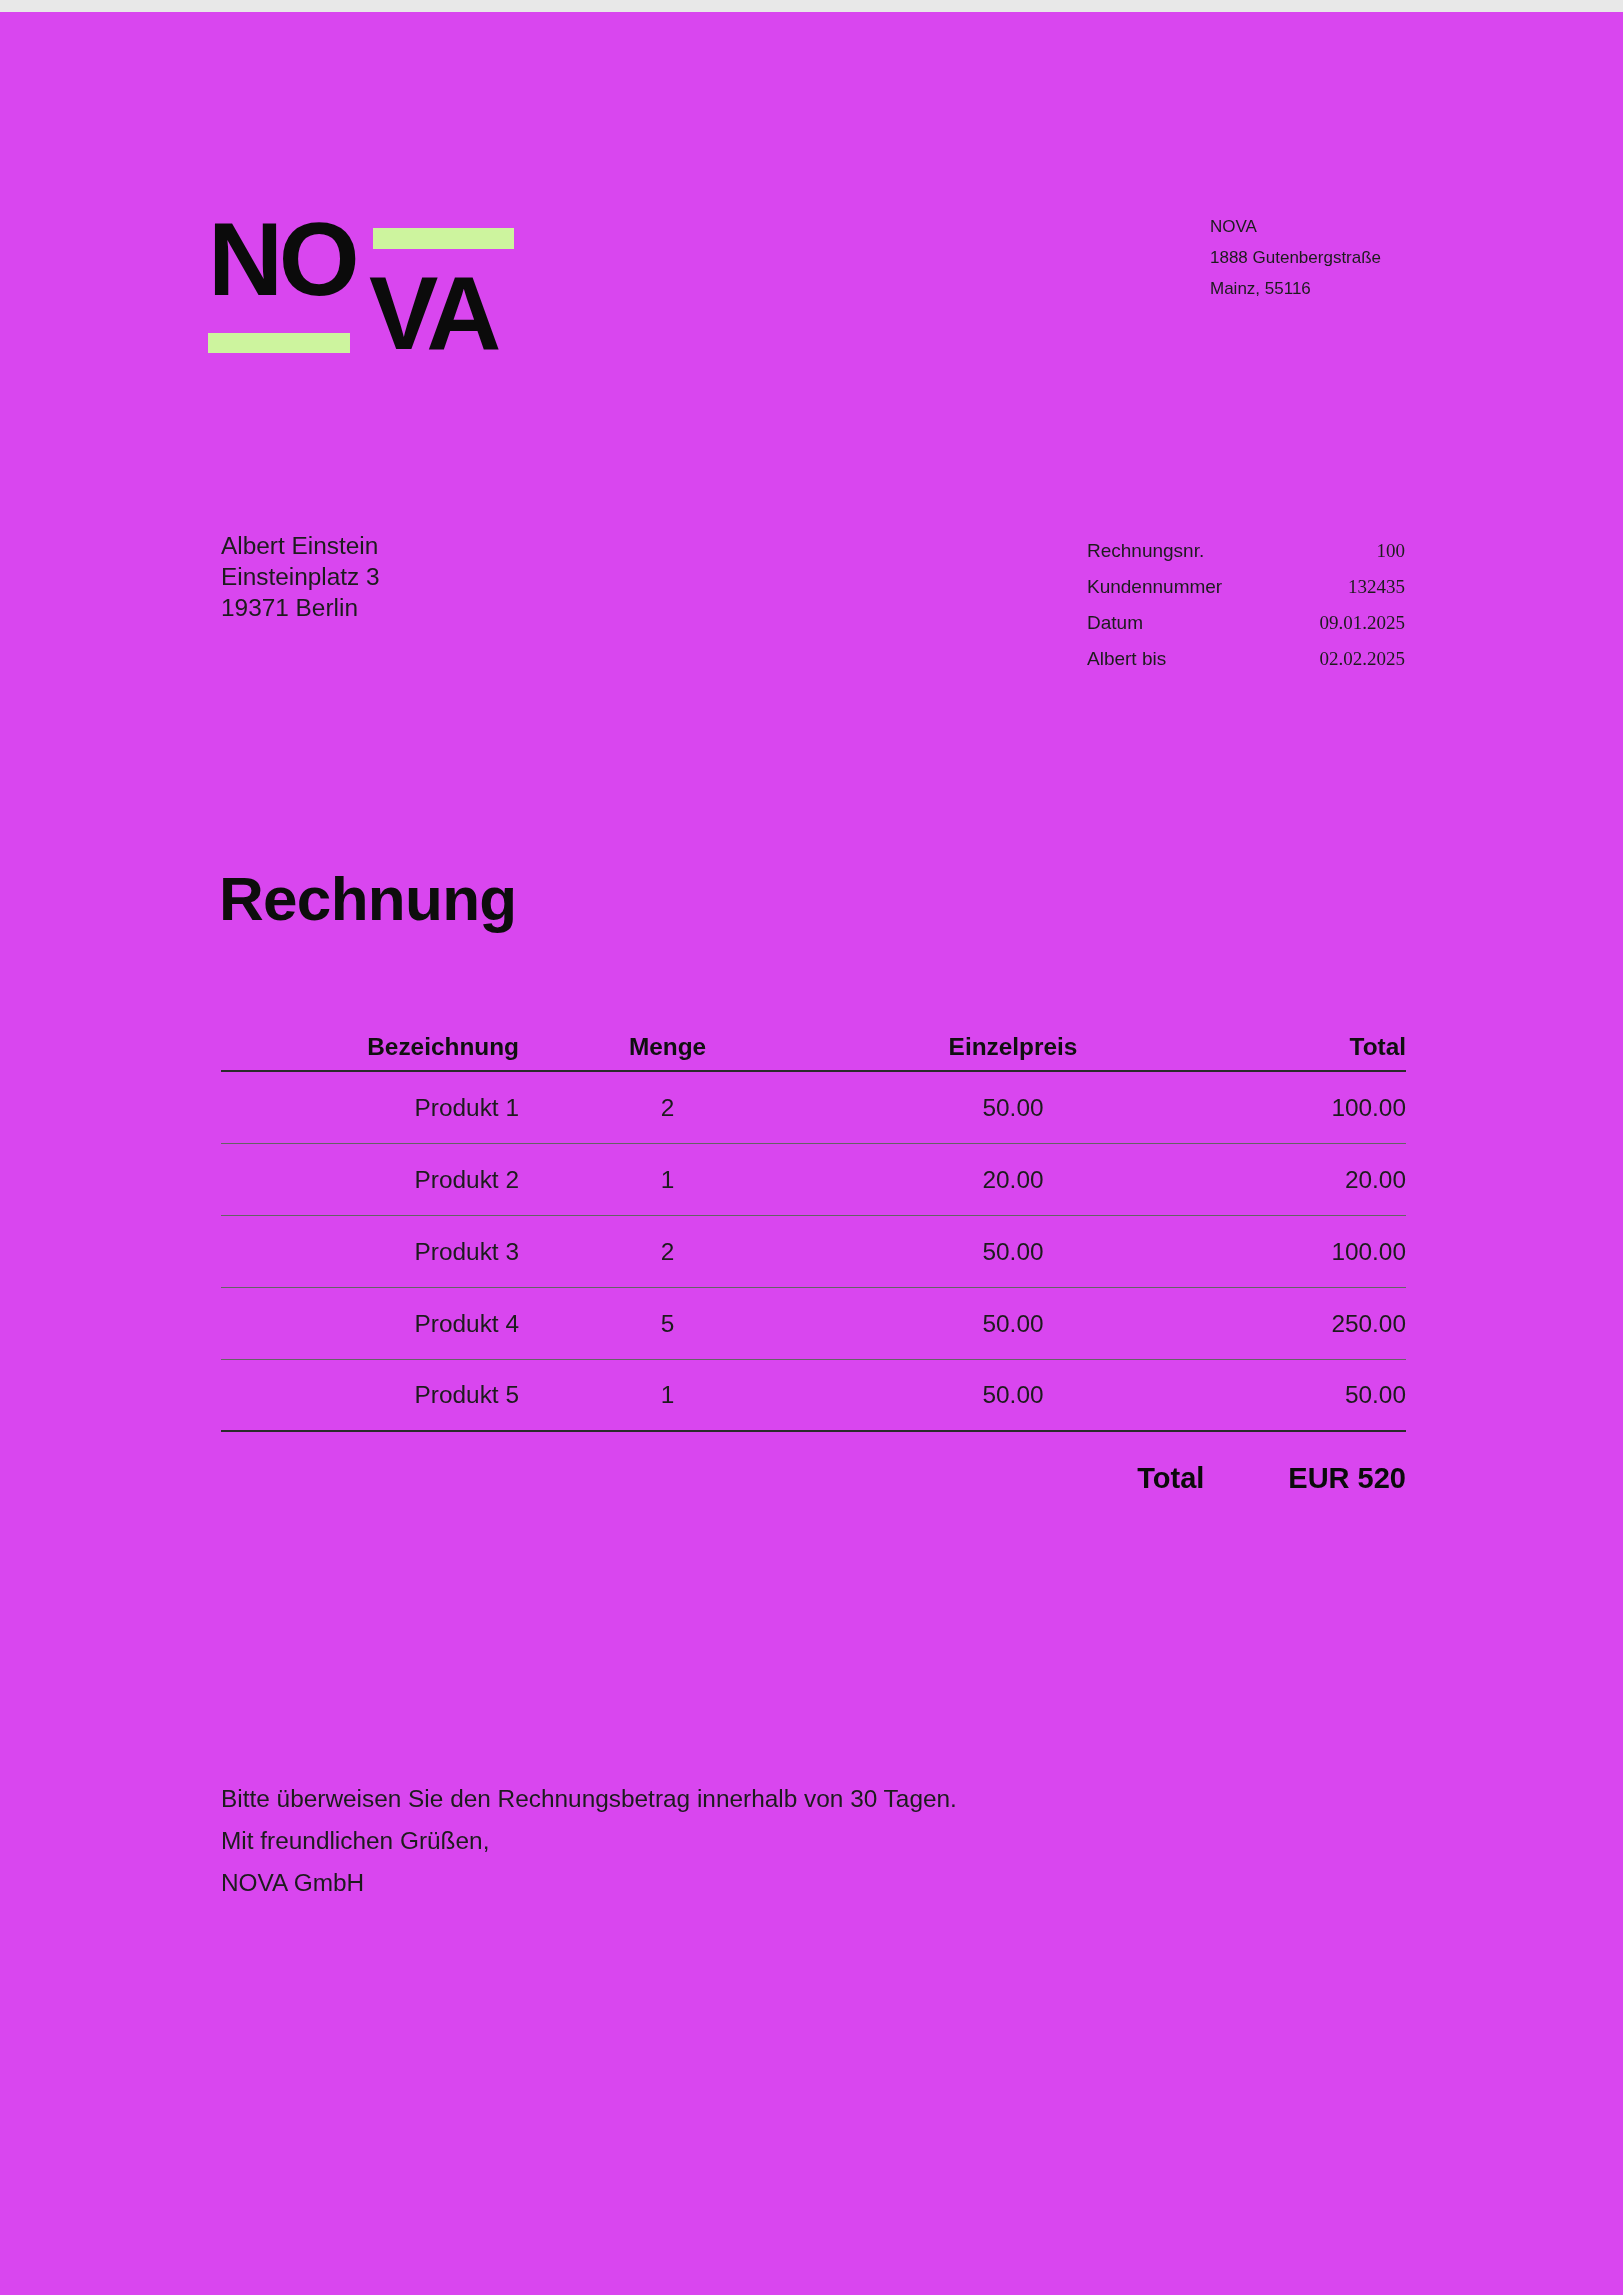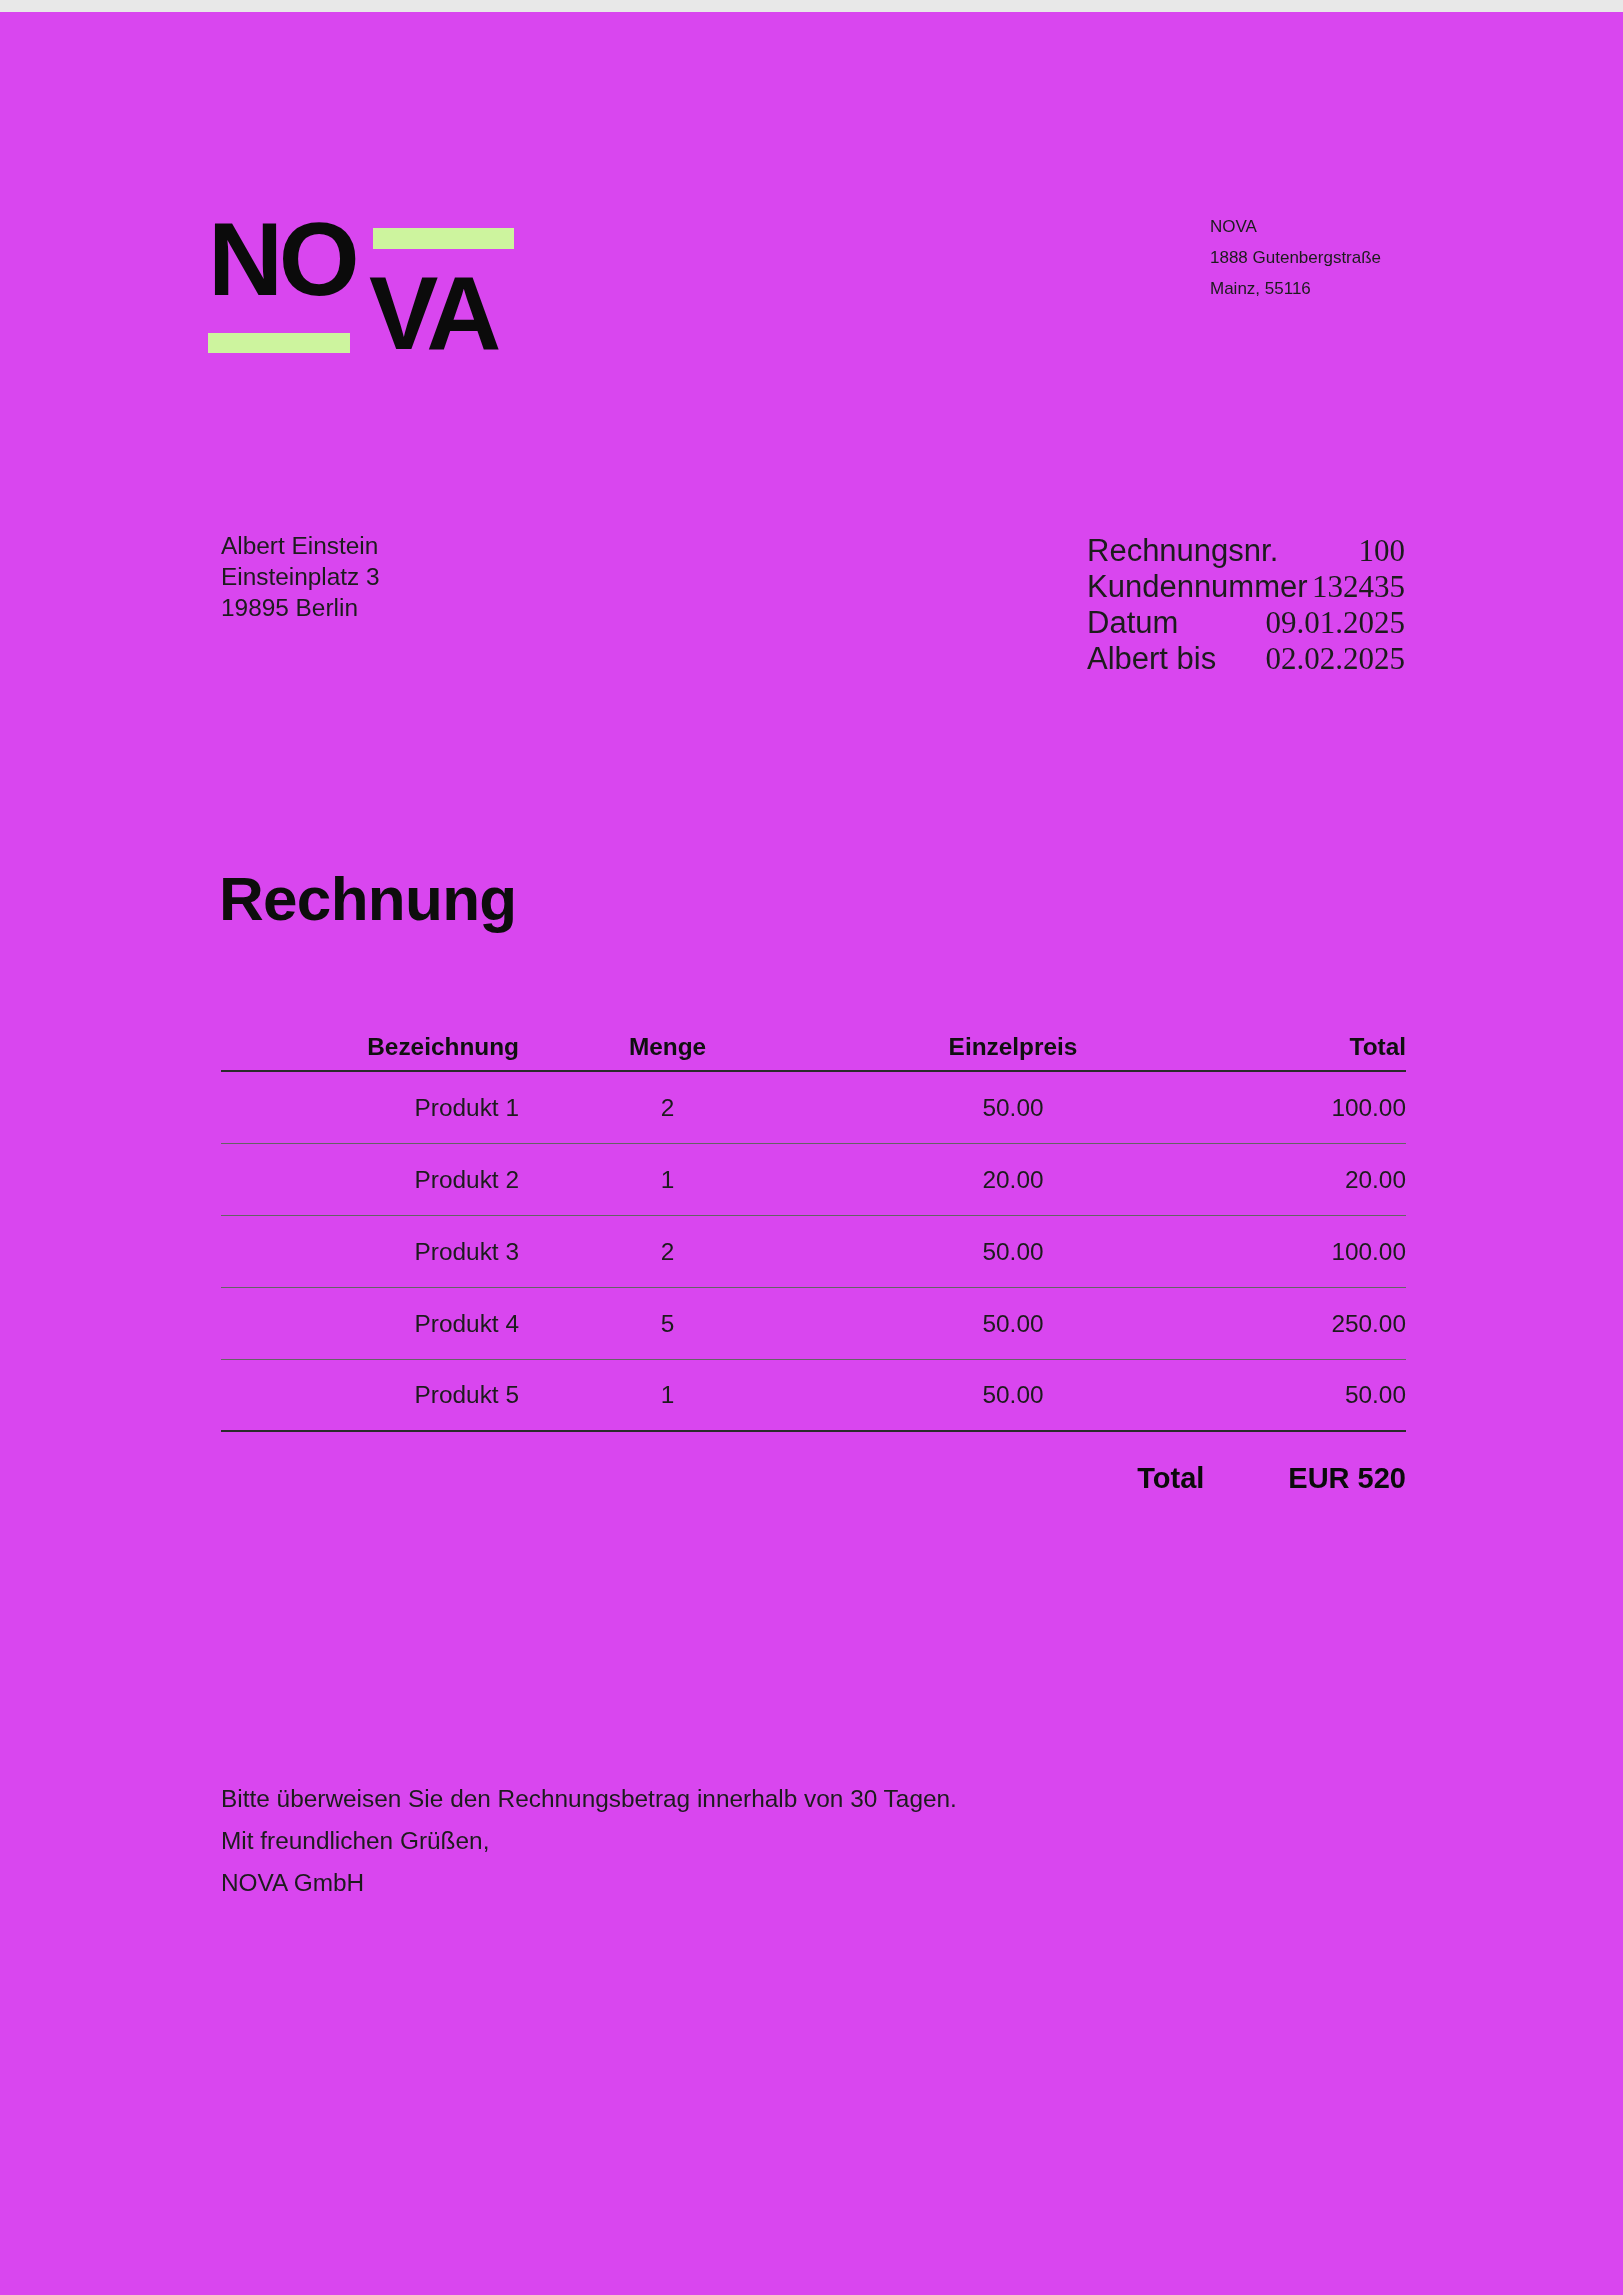--- a/index.html
+++ b/index.html
@@ -29,21 +29,21 @@
   .logo-va { left: 161px; top: 42px; }
   .logo-bar { position: absolute; height: 21px; }
   .bar-top { left: 165px; top: 8.6px; width: 141px; }
   .bar-bottom { left: 0; top: 114px; width: 142px; height: 20px; }
 
   
   .sender { position: absolute; left: 1210px; top: 199px; font-size: 17px; line-height: 31px; }
   .recipient { position: absolute; left: 221px; top: 518px; font-size: 24.4px; line-height: 31px; }
 
   
-  .meta { position: absolute; left: 1087px; top: 521px; width: 318px; font-size: 31px; }
+  .meta { position: absolute; left: 1087px; top: 521px; width: 318px; font-size: 19px; }
   .meta-row { display: flex; justify-content: space-between; align-items: center; height: 36px; }
   .meta-label { color: #1c1c1c; }
   .meta-value { color: #1c1c1c; text-align: right; font-family: Liberation Serif, serif; }
 
   
   .title {
     position: absolute; left: 219px; top: 856px;
     font-size: 62px; line-height: 1; font-weight: 700;
     letter-spacing: -0.7px; color: #0d0d0d;
   }
@@ -88,21 +88,21 @@
 
   <div class="sender">
     <div>NOVA</div>
     <div>1888 Gutenbergstraße</div>
     <div>Mainz, 55116</div>
   </div>
 
   <div class="recipient">
     <div>Albert Einstein</div>
     <div>Einsteinplatz 3</div>
-    <div>19895 Berlin</div>
+    <div>19371 Berlin</div>
   </div>
 
   <div class="meta">
     <div class="meta-row">
       <span class="meta-label">Rechnungsnr.</span>
       <span class="meta-value">100</span>
     </div>
     <div class="meta-row">
       <span class="meta-label">Kundennummer</span>
       <span class="meta-value">132435</span>

